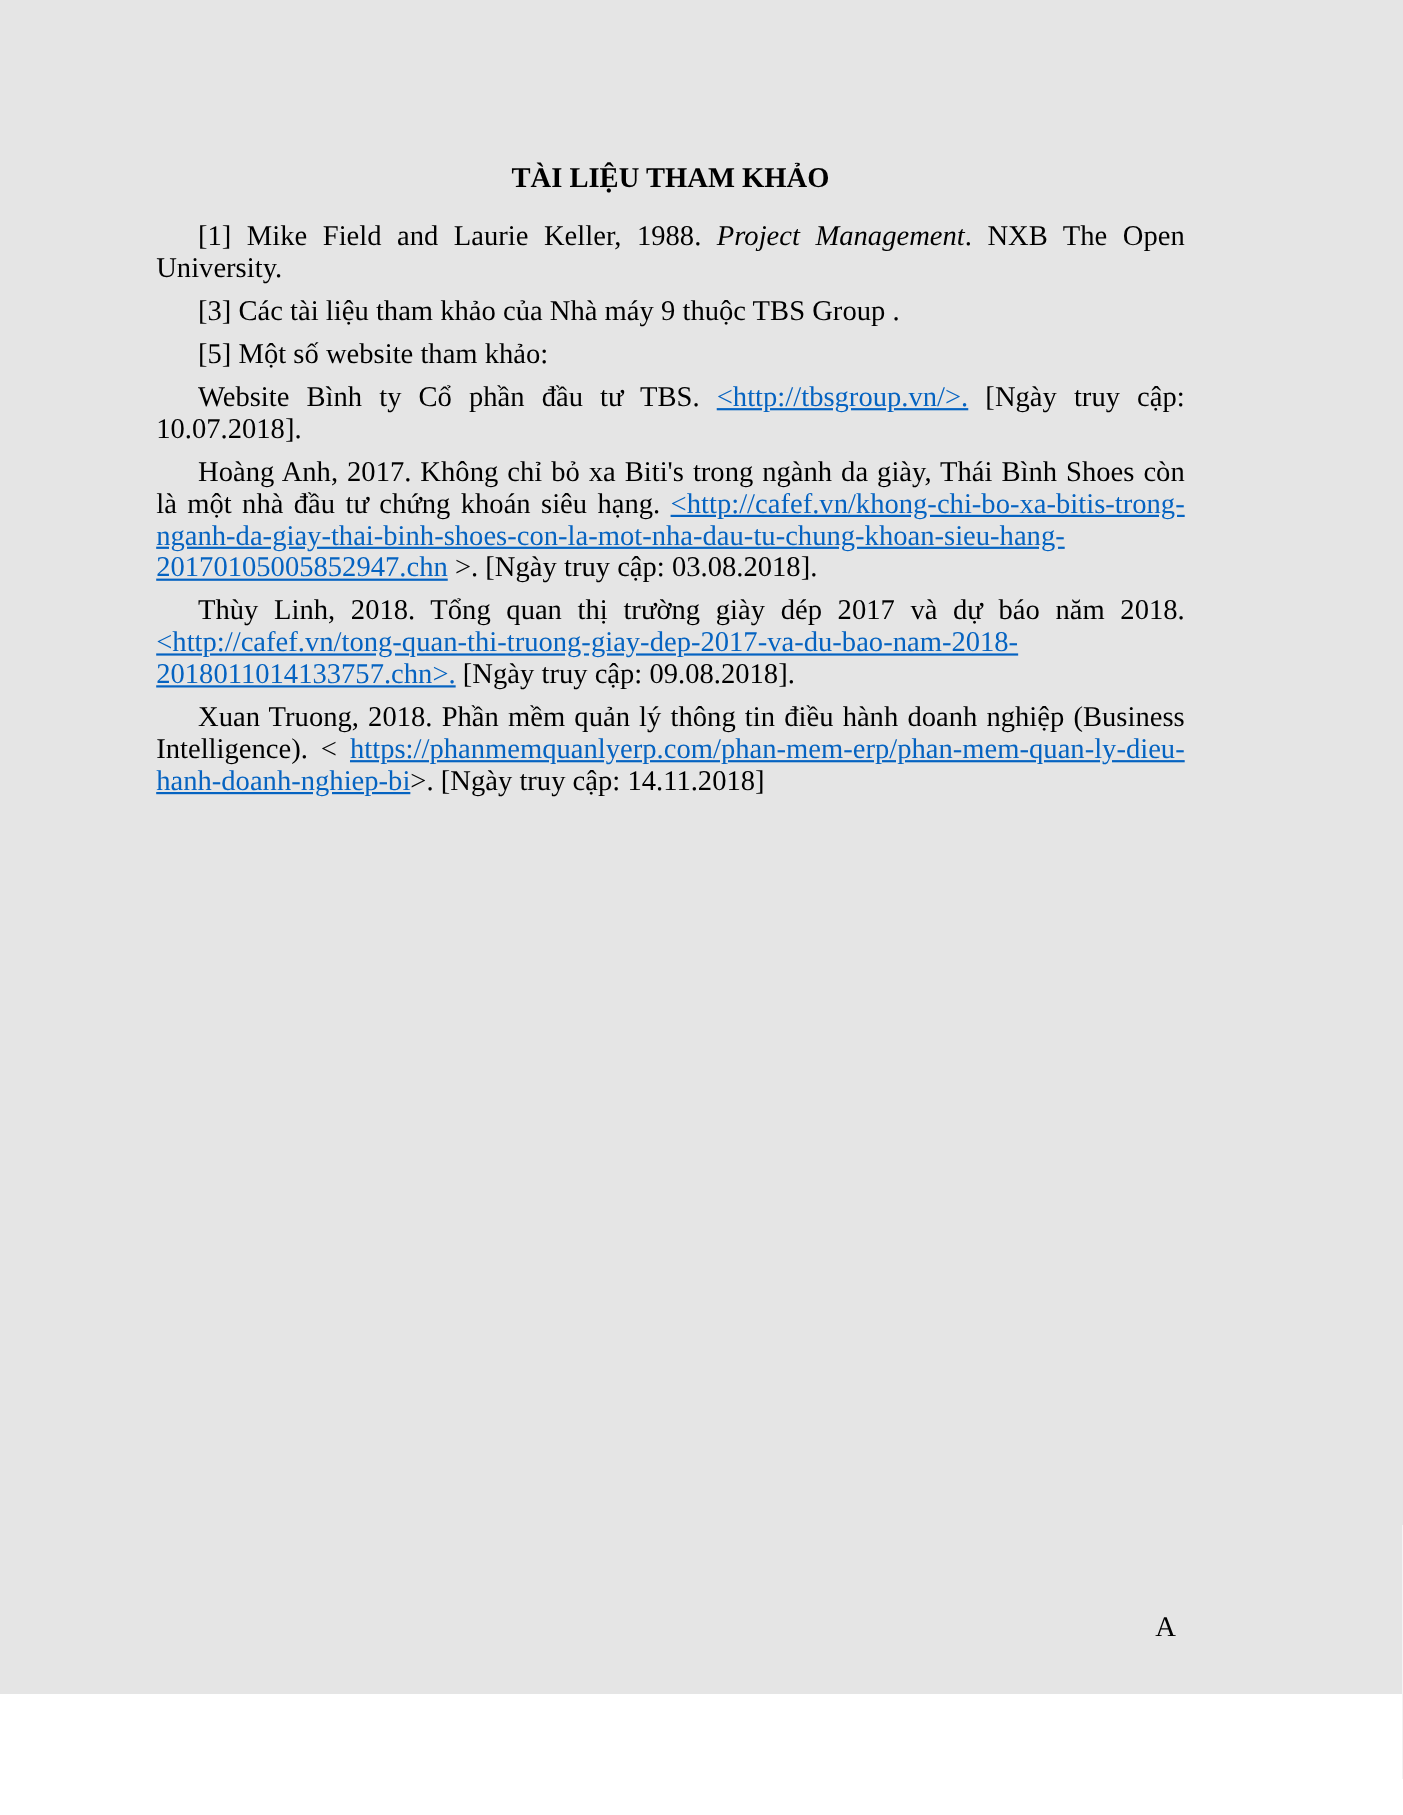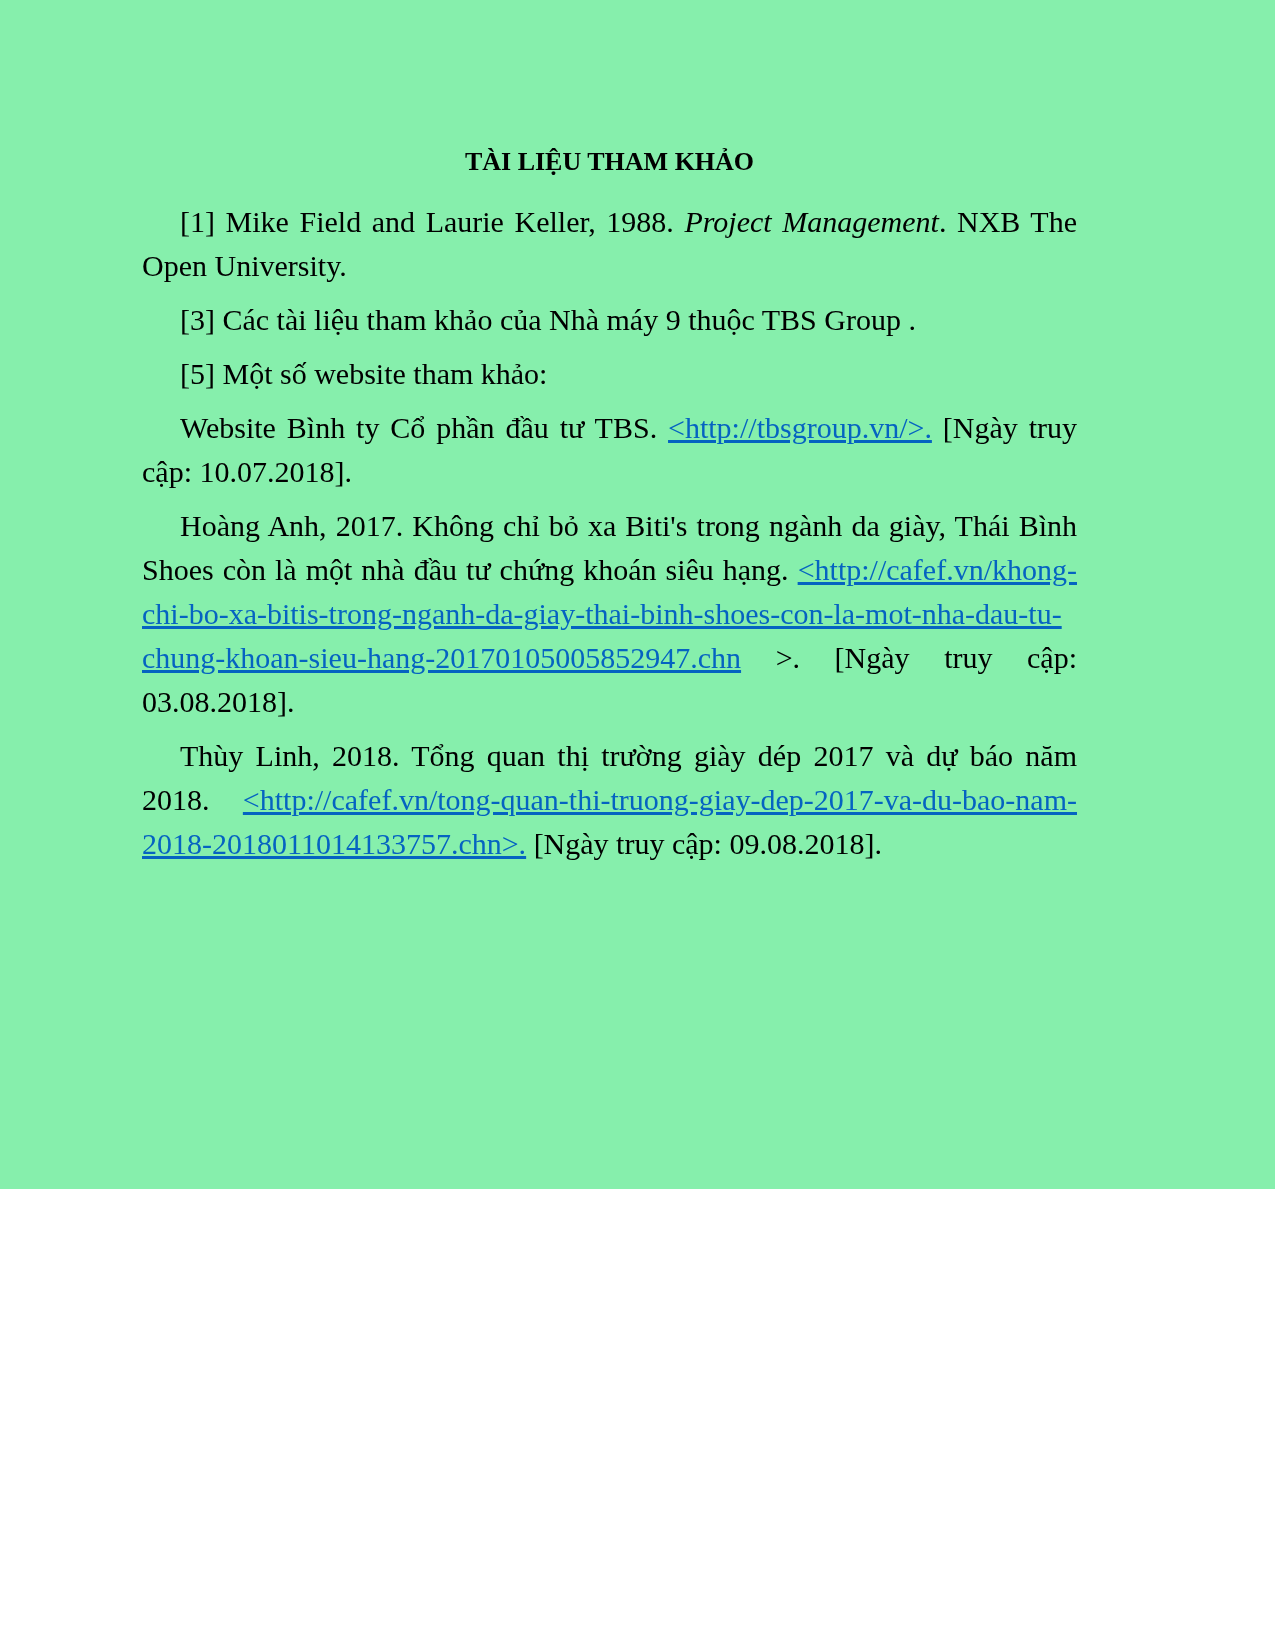--- a/index.html
+++ b/index.html
@@ -3,38 +3,38 @@
 <meta charset="utf-8">
 <style>
   html, body {
     margin: 0;
     padding: 0;
     background: #ffffff;
   }
   .page {
     position: relative;
     width: 1275px;
-    height: 1189px;
-    background: #86efac;
+    height: 1540px;
+    background: #e5e5e5;
     color: #000000;
     font-family: "Liberation Serif", serif;
     box-sizing: border-box;
     padding: 138px 198px 0 142px;
     overflow: hidden;
   }
   .doc-title {
     font-size: 26px;
     font-weight: bold;
     text-align: center;
     margin: 0 0 14px 0;
     line-height: 48px;
   }
   .para {
-    font-size: 30px;
-    line-height: 44px;
+    font-size: 26px;
+    line-height: 29px;
     text-align: justify;
     text-indent: 38px;
     margin: 0 0 10px 0;
     font-family: Liberation Serif, serif;
   }
   .para .seg-normal { font-style: normal; }
   .para .seg-italic { font-style: italic; }
   .para a.seg-link {
     color: #0563C1;
     text-decoration: underline;
@@ -56,16 +56,17 @@
 <div class="page">
   <h1 class="doc-title">TÀI LIỆU THAM KHẢO</h1>
 
   <div class="references">
       <p class="para"><span class="seg-normal">[1] Mike Field and Laurie Keller, 1988. </span><span class="seg-italic">Project Management</span><span class="seg-normal">. NXB The Open University.</span></p>
       <p class="para"><span class="seg-normal">[3] Các tài liệu tham khảo của Nhà máy 9 thuộc TBS Group .</span></p>
       <p class="para"><span class="seg-normal">[5] Một số website tham khảo:</span></p>
       <p class="para"><span class="seg-normal">Website Bình ty Cổ phần đầu tư TBS. </span><a class="seg-link" href="#" style="color: rgb(5, 99, 193);">&lt;http://tbsgroup.vn/&gt;.</a><span class="seg-normal"> [Ngày truy cập: 10.07.2018].</span></p>
       <p class="para"><span class="seg-normal">Hoàng Anh, 2017. Không chỉ bỏ xa Biti's trong ngành da giày, Thái Bình Shoes còn là một nhà đầu tư chứng khoán siêu hạng. </span><a class="seg-link" href="#" style="color: rgb(5, 99, 193);">&lt;http://cafef.vn/khong-chi-bo-xa-bitis-trong-nganh-da-giay-thai-binh-shoes-con-la-mot-nha-dau-tu-chung-khoan-sieu-hang-20170105005852947.chn</a><span class="seg-normal"> &gt;. [Ngày truy cập: 03.08.2018].</span></p>
       <p class="para"><span class="seg-normal">Thùy Linh, 2018. Tổng quan thị trường giày dép 2017 và dự báo năm 2018. </span><a class="seg-link" href="#" style="color: rgb(5, 99, 193);">&lt;http://cafef.vn/tong-quan-thi-truong-giay-dep-2017-va-du-bao-nam-2018-2018011014133757.chn&gt;.</a><span class="seg-normal"> [Ngày truy cập: 09.08.2018].</span></p>
+      <p class="para"><span class="seg-normal">Xuan Truong, 2018. Phần mềm quản lý thông tin điều hành doanh nghiệp (Business Intelligence). &lt; </span><a class="seg-link" href="#" style="color: rgb(5, 99, 193);">https://phanmemquanlyerp.com/phan-mem-erp/phan-mem-quan-ly-dieu-hanh-doanh-nghiep-bi</a><span class="seg-normal">&gt;. [Ngày truy cập: 14.11.2018]</span></p>
     </div>
 
   <div class="page-label">A</div>
 </div>
 
 </body></html>

